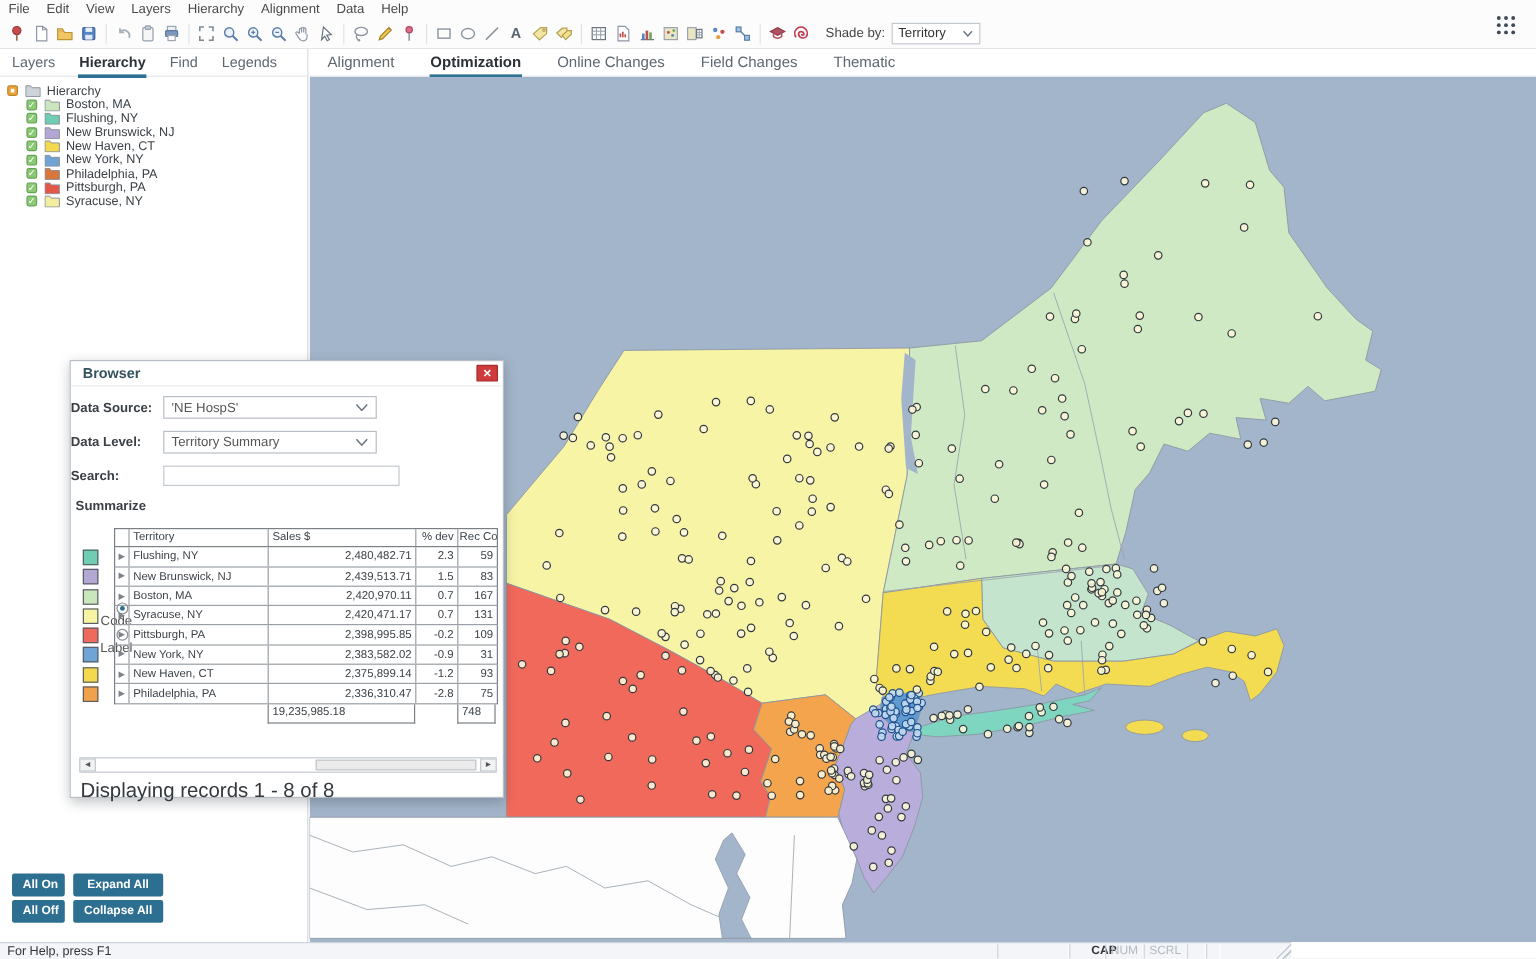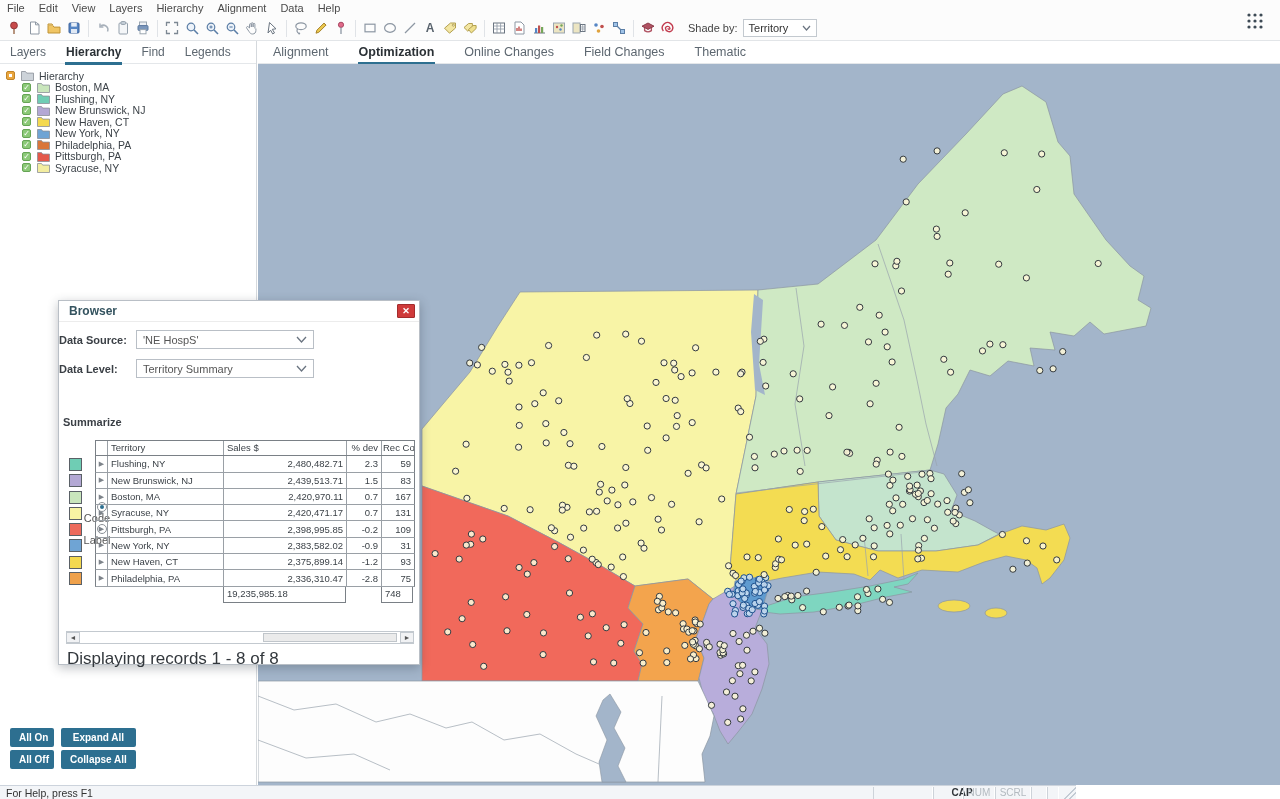--- a/index.html
+++ b/index.html
@@ -87,21 +87,21 @@
   
   #dlg-scroll { position:absolute; left:7px; top:330px; width:348px; height:13px;
     border:1px solid #c3c9cf; background:#fff; display:flex; }
   .sarrow { width:14px; background:#f1f2f4; border:1px solid #c3c9cf; font-size:7px; color:#555;
     display:flex; align-items:center; justify-content:center; }
   #sthumb { position:absolute; left:196px; top:1px; width:134px; height:9px; background:#ebebeb; border:1px solid #c0c5ca; }
   #dlg-foot { position:absolute; left:8px; top:348px; color:#33383d; font-size:17px; }
 
   
   #statusbar { position:absolute; left:0; top:785px; width:1076px; height:14px; background:#f3f5f8;
-    border-top:1px solid #ccd3dc; display:flex; align-items:center; font-size:10.5px; color:#333; }
+    border-top:1px solid #ccd3dc; display:flex; align-items:center; font-size:10.5px; color:#333;gap:42px; }
   #sb-help { padding-left:6px; flex:1; }
   .sbseg { height:12px; border-left:1px solid #cdd3da; border-right:1px solid #fff;
     display:flex; align-items:center; justify-content:center; font-size:10px; }
   .sbseg.on { color:#2f3438; font-weight:bold;padding-left:28px; }
   .sbseg.off { color:#b3bac0; }
   #sb-grip { width:13px; height:13px;
     background:linear-gradient(135deg,transparent 50%,#c3cbd4 50%,#c3cbd4 58%,transparent 58%,transparent 70%,#c3cbd4 70%,#c3cbd4 78%,transparent 78%); }
 </style>
 </head>
 <body>
@@ -892,20 +892,24 @@
     </div>
     <div class="drow" style="top:58px;">
       <span class="dlabel">Data Level:</span>
       <span class="dd">
         <span>Territory Summary</span>
         <svg width="11" height="7" viewBox="0 0 11 7">
             <path d="M1 1l4.5 5L10 1" fill="none" stroke="#6a7480" stroke-width="1.3"></path>
           </svg>
       </span>
     </div>
+    <div class="drow" style="top:87px;">
+      <span class="dlabel">Search:</span>
+      <input class="dinput" type="text" style="">
+    </div>
     <div class="drow" style="top:115px;flex-direction:column;">
       <span class="dlabel" style="text-align:left;padding-left:4px;width:86px;flex-basis:86px;">Summarize</span>
       <span class="radio sel"></span>
       <span class="rlbl">Code</span>
       <span class="radio"></span>
       <span class="rlbl">Label</span>
     </div>
 
     <div id="btable">
         <div class="btrow-wrap">

